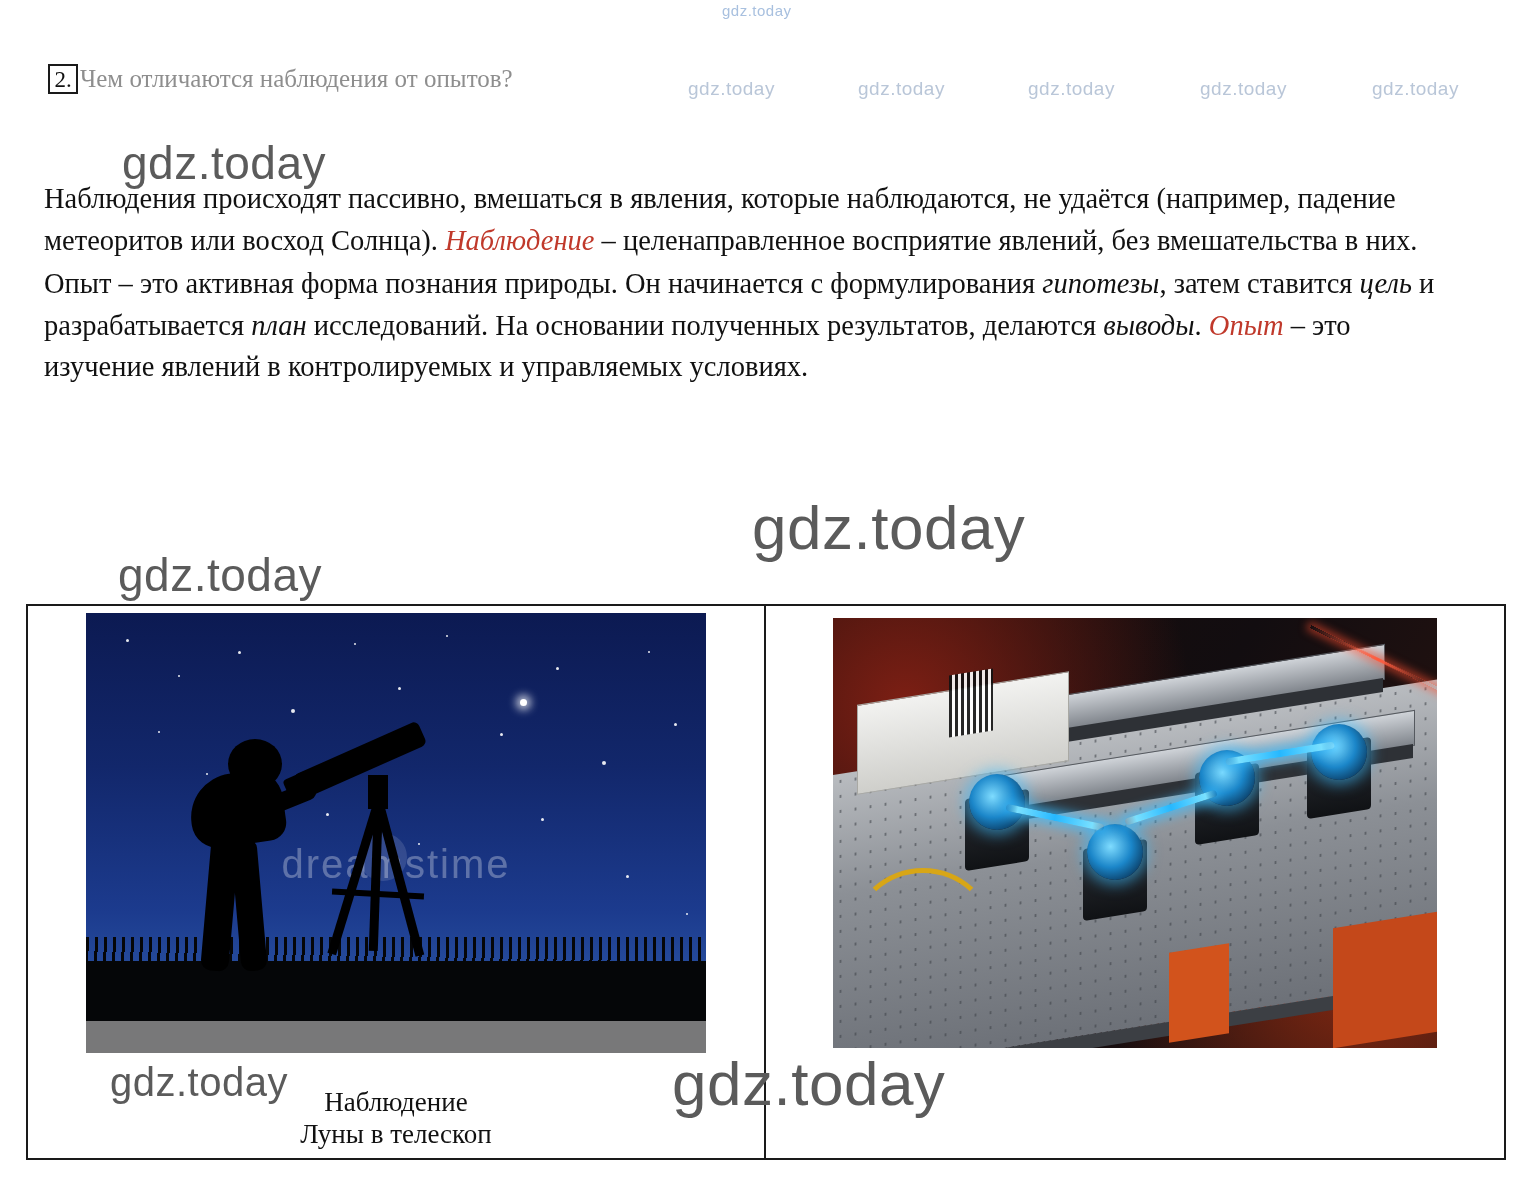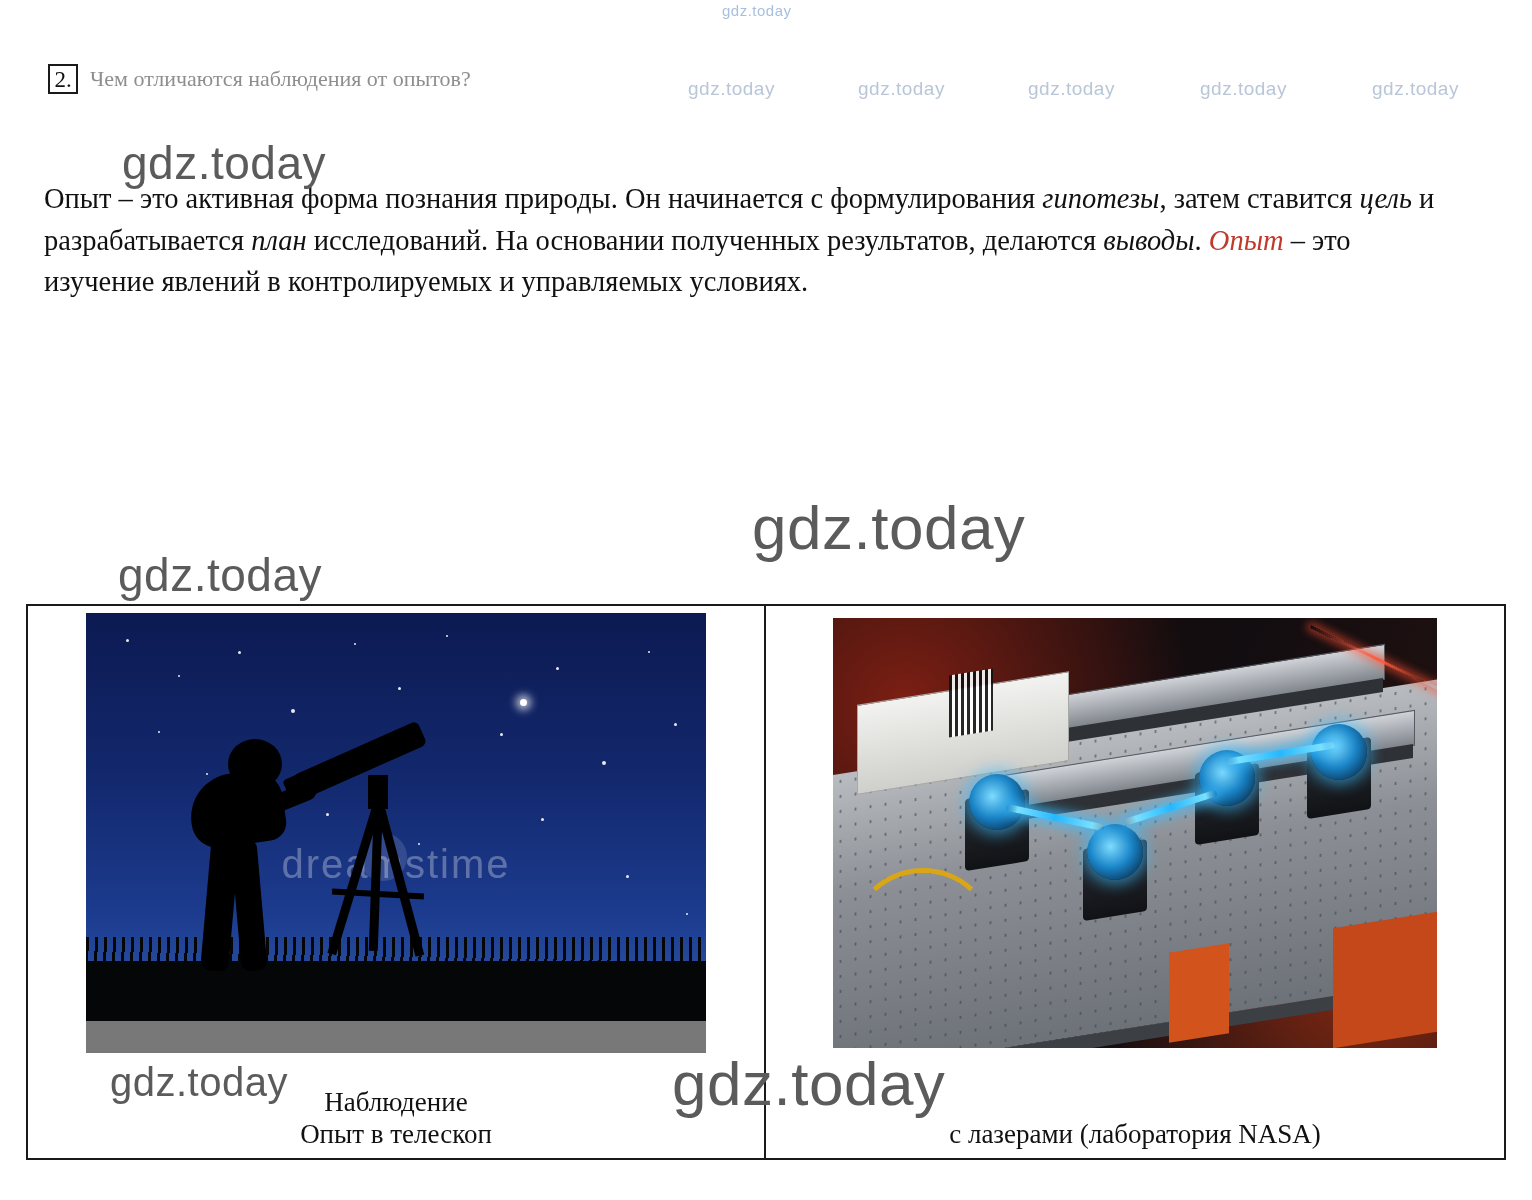--- a/index.html
+++ b/index.html
@@ -42,22 +42,22 @@
     height: 30px;
     display: flex;
     align-items: center;
     justify-content: center;
     font-size: 23px;
     color: #111;
     line-height: 1;
     box-sizing: border-box;
   }
   .qtext {
-    margin-left: 12px;
-    font-size: 22px;
+    margin-left: 2px;
+    font-size: 25px;
     color: #8e8e8e;
     line-height: 30px;
     white-space: nowrap;
   }
 
   
   .body {
     position: absolute;
     left: 44px;
     top: 178px;
@@ -337,20 +337,23 @@
 </style>
 </head>
 <body>
 
 <div class="qrow">
   <div class="qnum">2.</div>
   <div class="qtext">Чем отличаются наблюдения от опытов?</div>
 </div>
 
 <div class="body">
+  <p>
+    <span>Наблюдения происходят пассивно, вмешаться в явления, которые наблюдаются, не удаётся (например, падение метеоритов или восход Солнца). </span><span class="term-red">Наблюдение</span><span> – целенаправленное восприятие явлений, без вмешательства в них.</span>
+  </p>
   <p>
     <span>Опыт – это активная форма познания природы. Он начинается с формулирования </span><span class="term-it">гипотезы</span><span>, затем ставится </span><span class="term-it">цель</span><span> и разрабатывается </span><span class="term-it">план</span><span> исследований. На основании полученных результатов, делаются </span><span class="term-it">выводы</span><span>. </span><span class="term-red">Опыт</span><span> – это изучение явлений в контролируемых и управляемых условиях.</span>
   </p>
 </div>
 
 <div class="figtable">
 
   <div class="figcell left">
     <div class="pic1">
       <div class="star" style="left:40px;  top:26px;  width:3px; height:3px;"></div>
@@ -395,21 +398,21 @@
         <div class="s-eye"></div>
         <div class="s-mount"></div>
         <div class="s-leg a"></div>
         <div class="s-leg b"></div>
         <div class="s-leg c"></div>
         <div class="s-brace"></div>
       </div>
     </div>
     <div class="cap">
       <div>Наблюдение</div>
-      <div>Опыт в телескоп</div>
+      <div>Луны в телескоп</div>
     </div>
   </div>
 
   <div class="figcell right">
     <div class="pic2">
       <div class="lab-bg-red"></div>
 
       <div class="bench">
         <div class="bench-holes"></div>
       </div>
@@ -436,21 +439,20 @@
       <div class="optic" style="left:478px; top:106px;"></div>
 
       <div class="beam" style="left:172px; top:196px; width:100px; transform:rotate(12deg);"></div>
       <div class="beam" style="left:290px; top:186px; width:96px;  transform:rotate(-18deg);"></div>
       <div class="beam" style="left:392px; top:132px; width:110px; transform:rotate(-9deg);"></div>
       <div class="beam-red" style="left:470px; top:40px; width:150px; transform:rotate(26deg);"></div>
 
       <div class="cable" style="left:20px; top:250px; width:130px; height:120px;"></div>
     </div>
     <div class="cap">
-      <div>с лазерами (лаборатория NASA)</div>
     </div>
   </div>
 </div>
 
 <div id="wm-layer">
     <div class="wm wm-top" style="left: 722px; top: 2px; font-size: 15px;">gdz.today</div>
     <div class="wm" style="left: 688px; top: 78px; font-size: 19px;">gdz.today</div>
     <div class="wm" style="left: 858px; top: 78px; font-size: 19px;">gdz.today</div>
     <div class="wm" style="left: 1028px; top: 78px; font-size: 19px;">gdz.today</div>
     <div class="wm" style="left: 1200px; top: 78px; font-size: 19px;">gdz.today</div>

